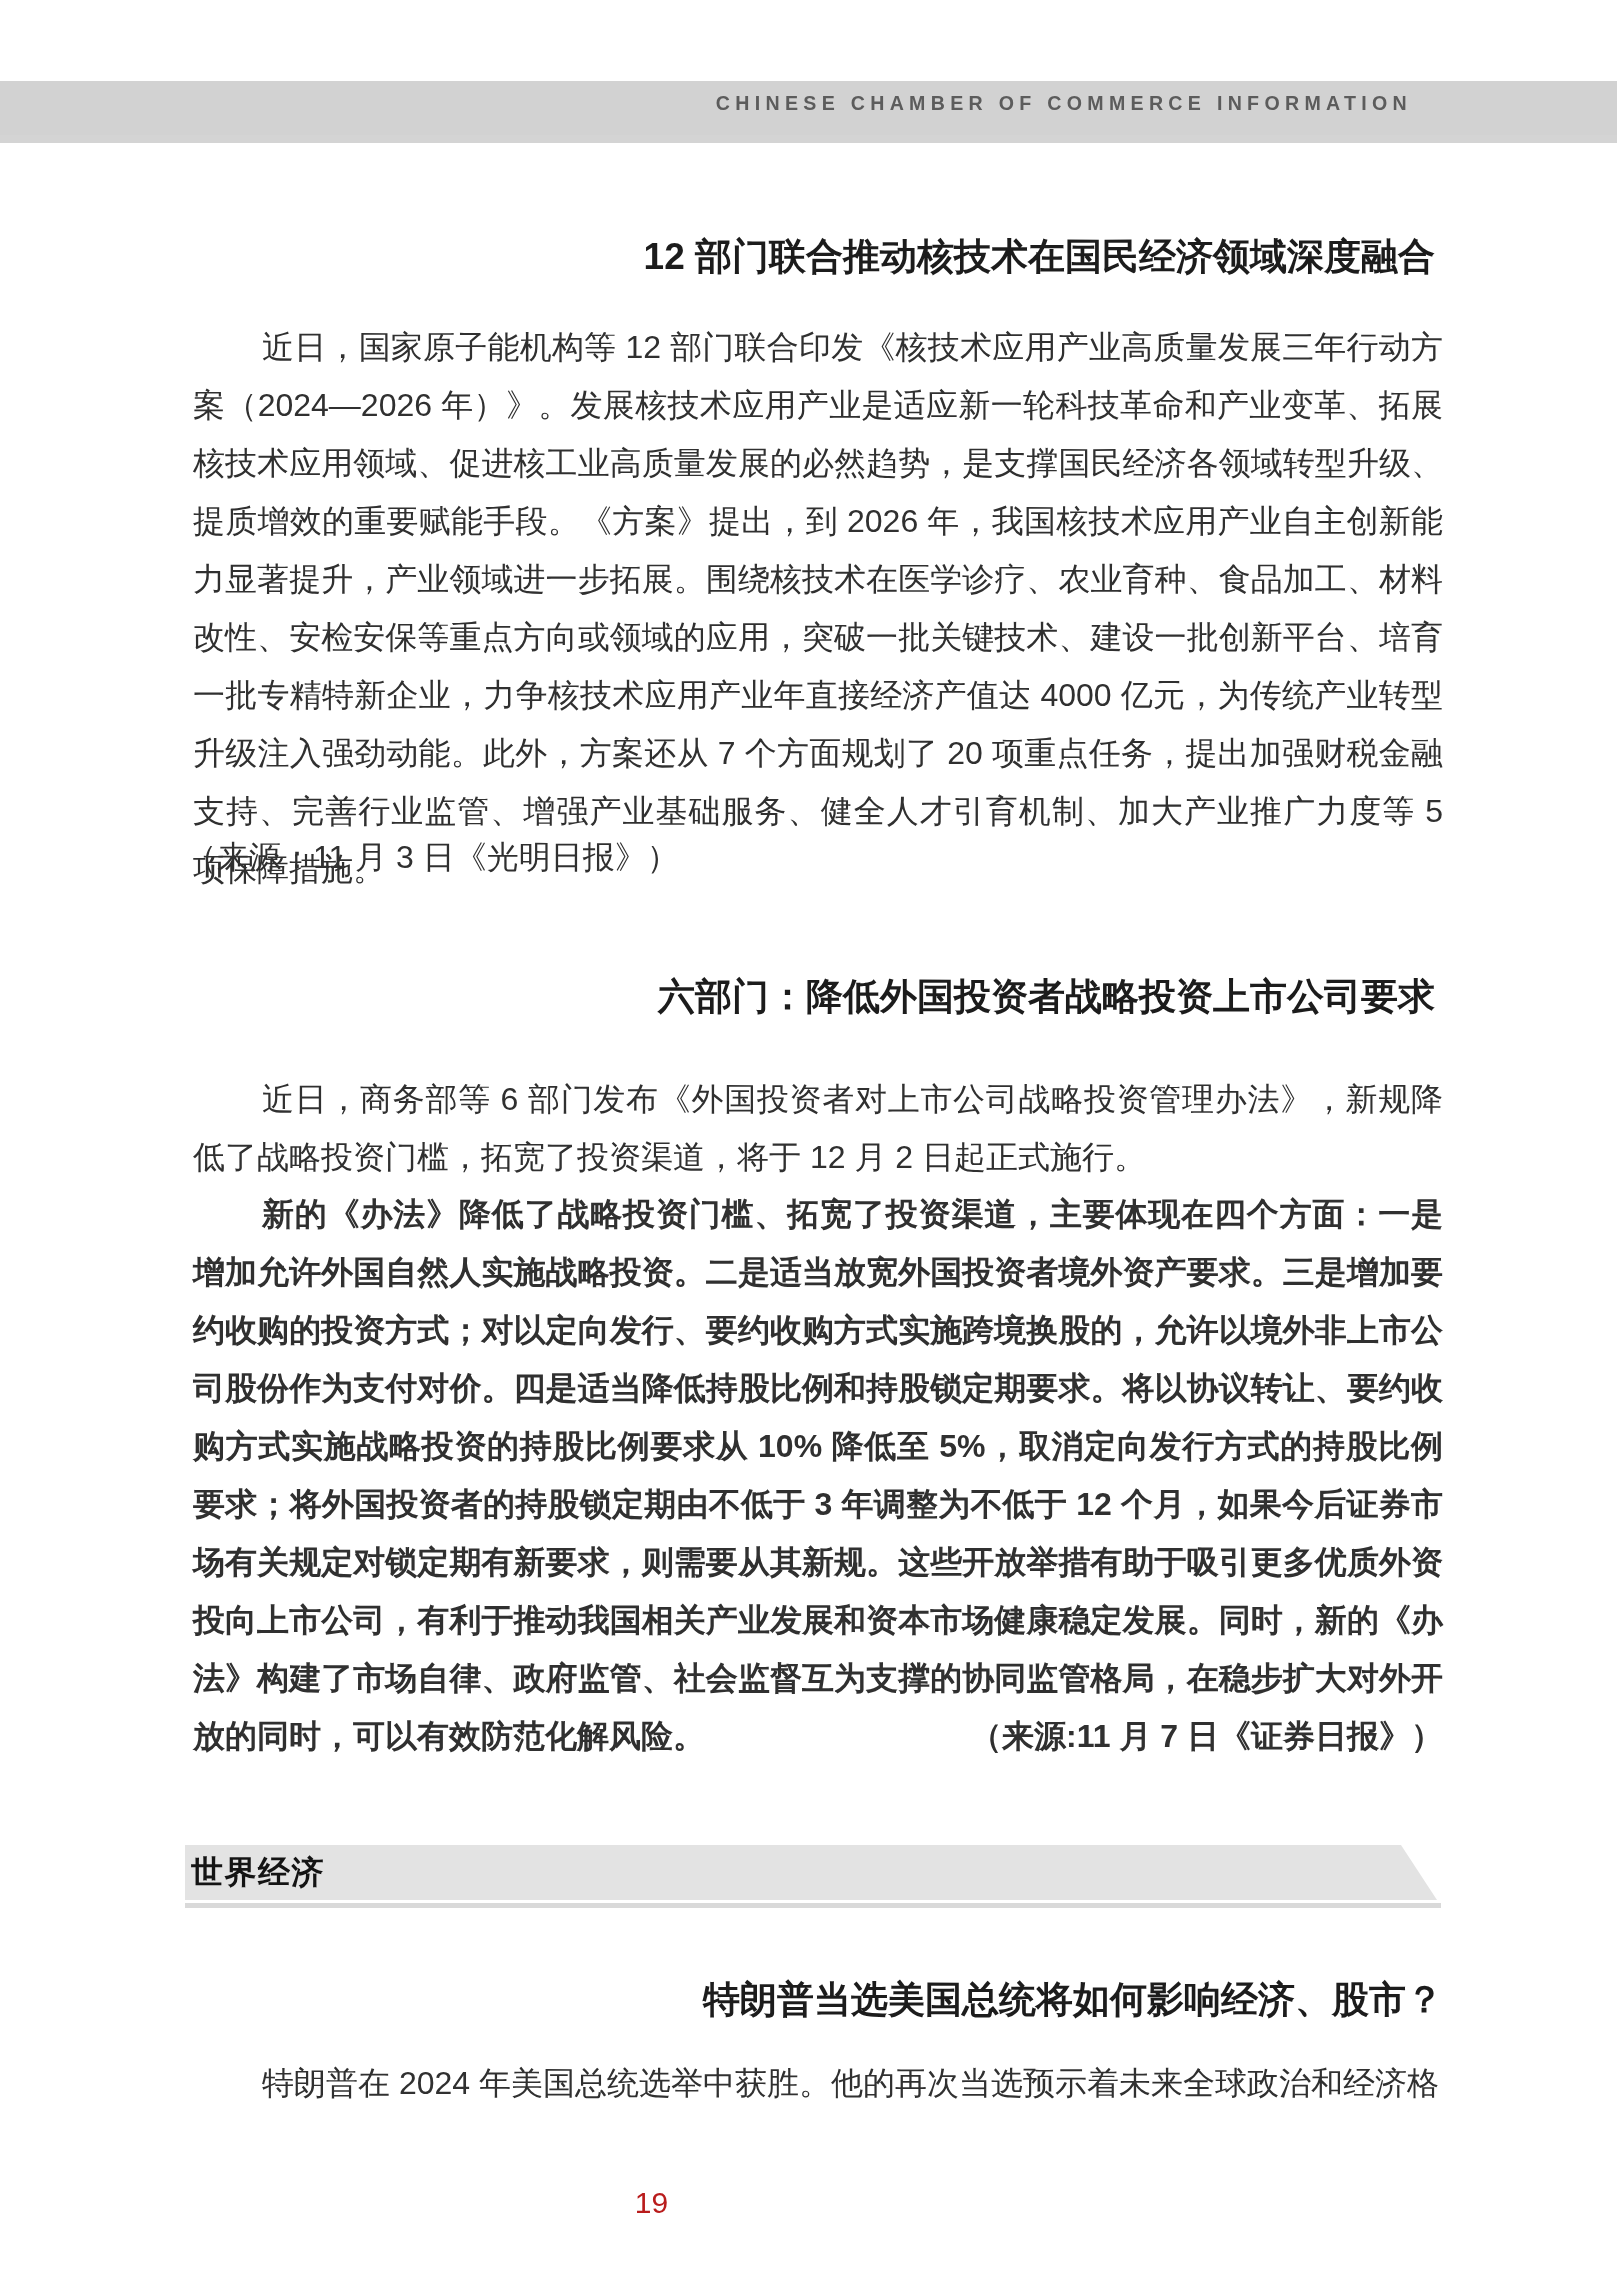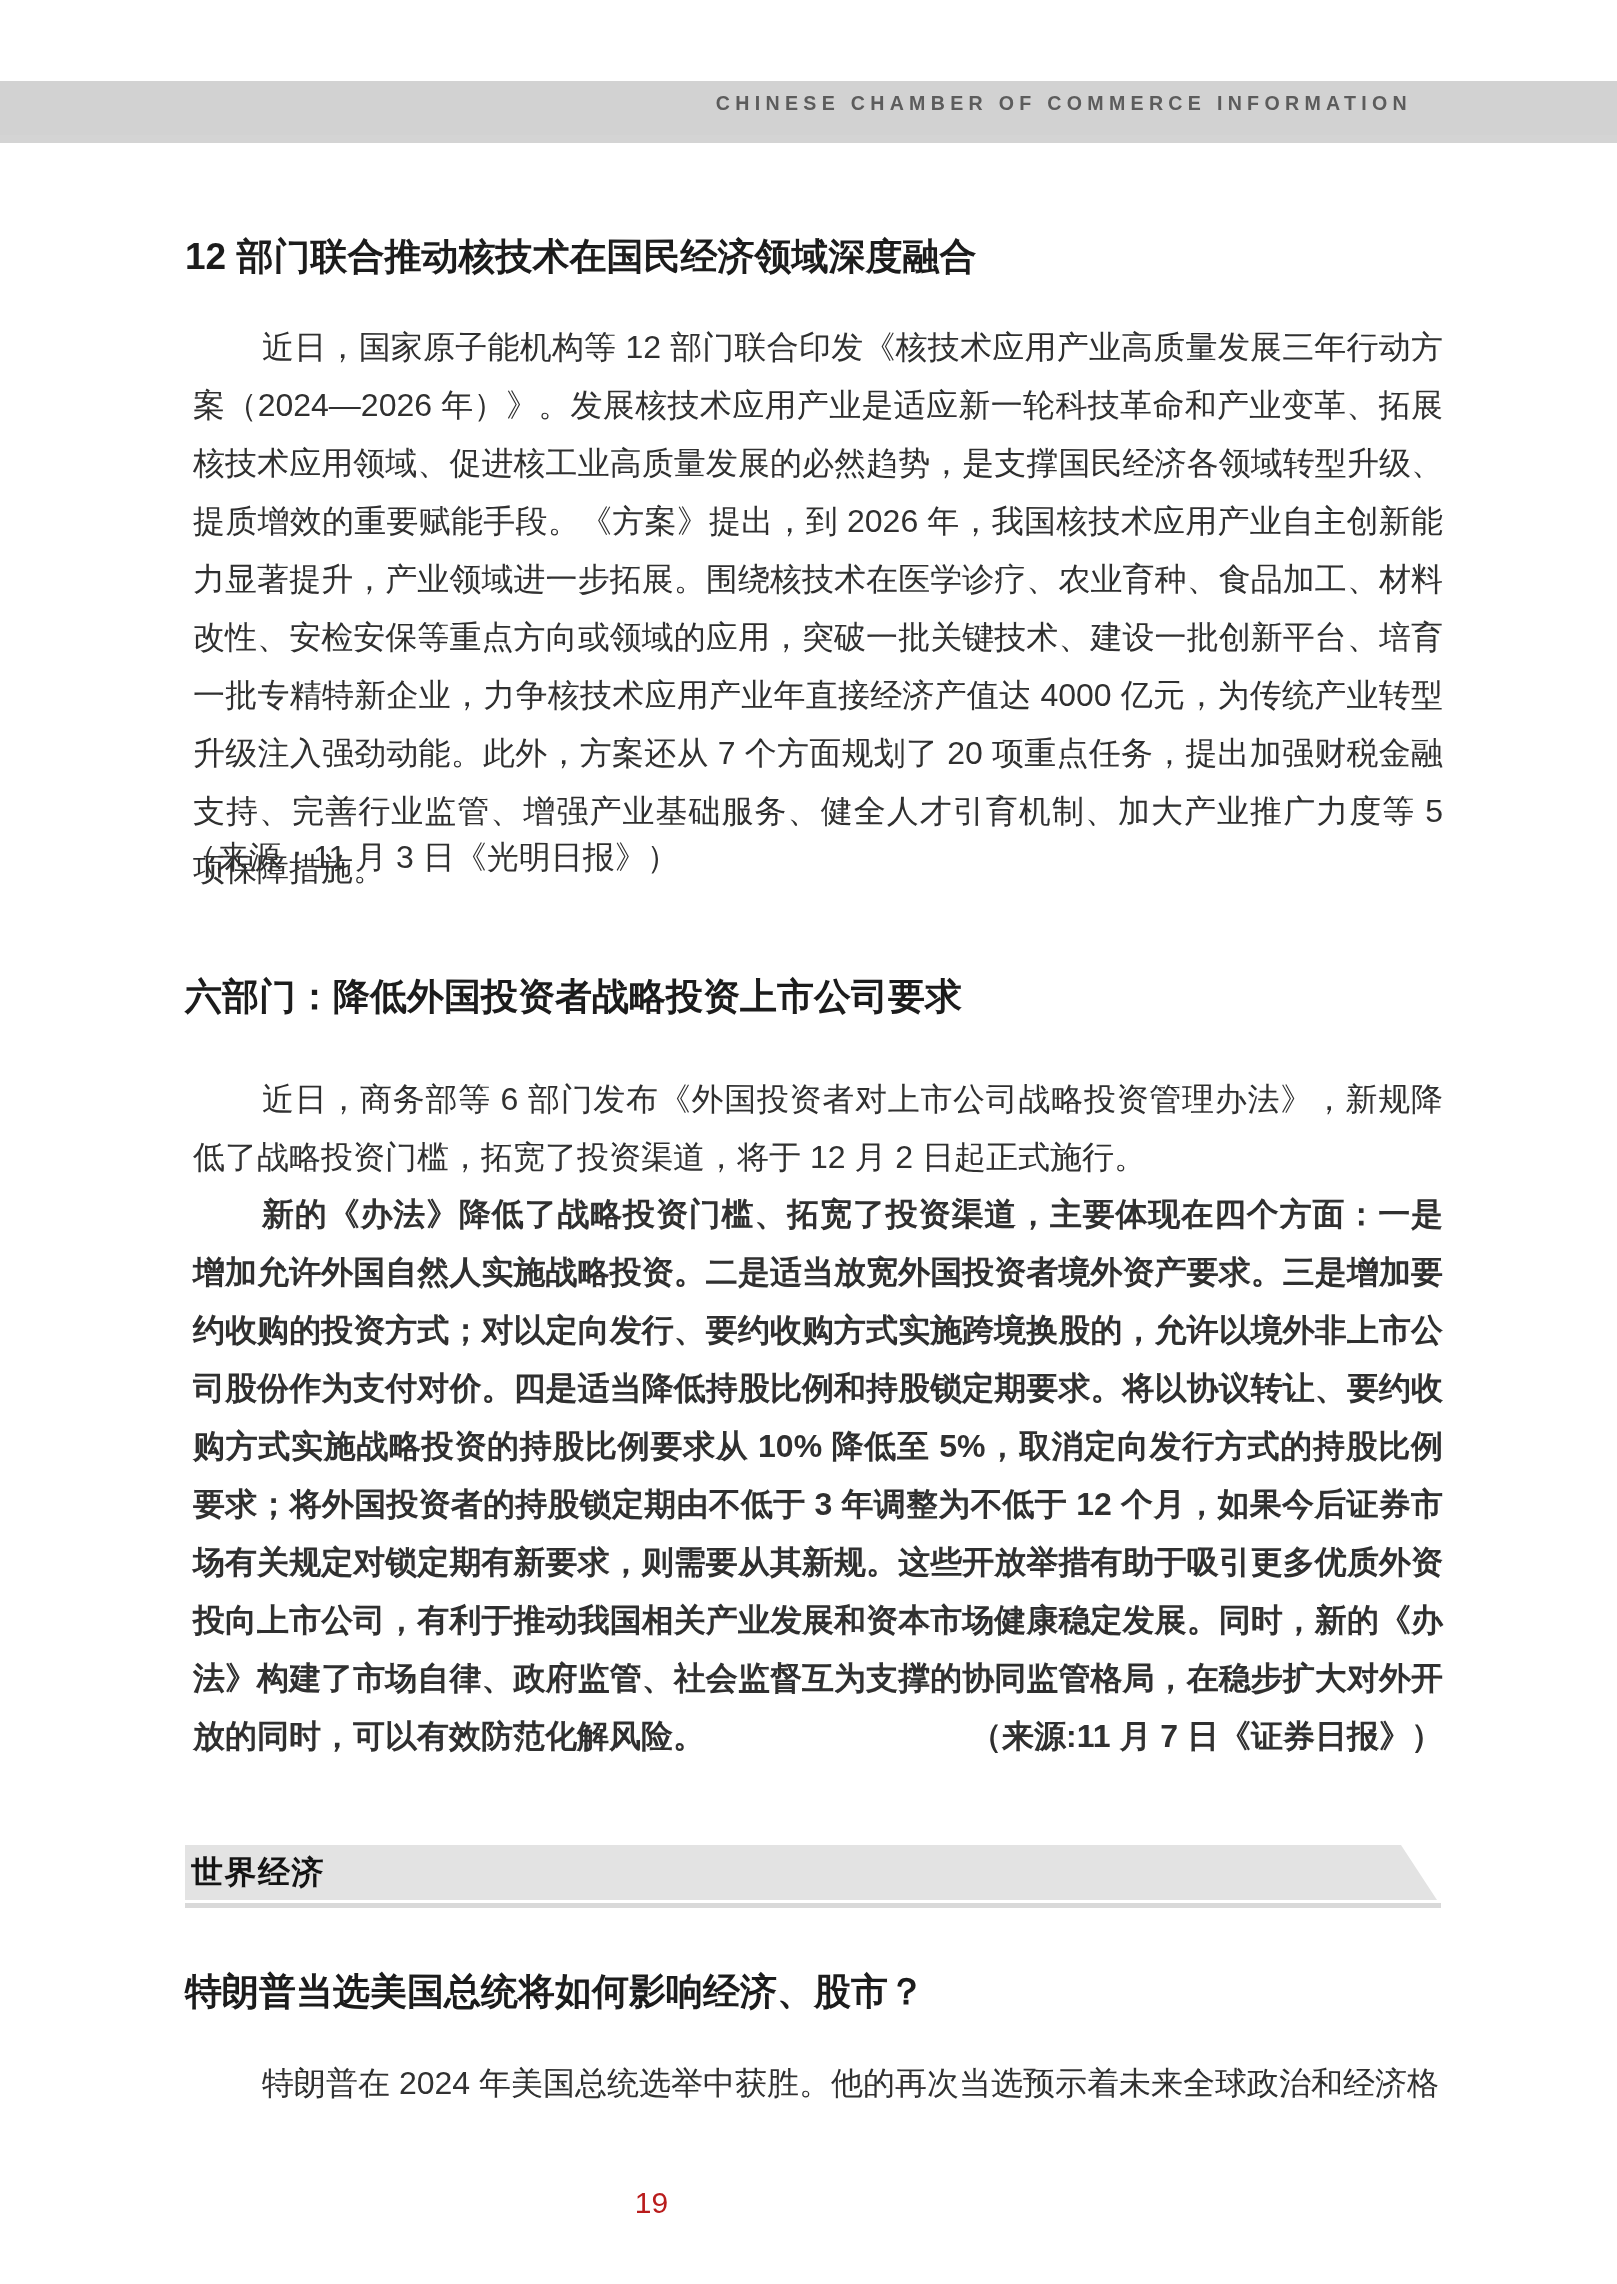--- a/index.html
+++ b/index.html
@@ -14,21 +14,21 @@
     padding-right:205px;box-sizing:border-box;
   }
   .header-bar span{
     font-size:19.6px;letter-spacing:5.3px;color:#5c5c5c;font-weight:bold;
   }
   .header-bar-thin{
     position:absolute;left:0;top:135px;width:1617px;height:8.3px;background:#d4d4d4;
   }
   
   .article-title{
-    position:absolute;left:185px;width:1250px;text-align:left;
+    position:absolute;left:185px;width:1250px;text-align:right;
     font-size:37px;font-weight:700;color:#1c1c1c;line-height:42px;
   }
   .body-para{
     position:absolute;left:185px;width:1250px;margin:8px;
     font-size:32px;line-height:58px;color:#303030;
     text-align:justify;text-justify:inter-ideograph;
   }
   .indent{text-indent:69px;}
   .source-line{
     position:absolute;left:185px;width:1250px;margin:0;
@@ -75,18 +75,18 @@
 <h2 class="article-title" style="top:976px;margin:0;">六部门：降低外国投资者战略投资上市公司要求</h2>
 
 <p class="body-para indent" style="top:1062px;">近日，商务部等 6 部门发布《外国投资者对上市公司战略投资管理办法》，新规降低了战略投资门槛，拓宽了投资渠道，将于 12 月 2 日起正式施行。</p>
 
 <p class="body-para indent rel" style="top:1177px;"><span>新的《办法》降低了战略投资门槛、拓宽了投资渠道，主要体现在四个方面：一是增加允许外国自然人实施战略投资。二是适当放宽外国投资者境外资产要求。三是增加要约收购的投资方式；对以定向发行、要约收购方式实施跨境换股的，允许以境外非上市公司股份作为支付对价。四是适当降低持股比例和持股锁定期要求。将以协议转让、要约收购方式实施战略投资的持股比例要求从 10% 降低至 5%，取消定向发行方式的持股比例要求；将外国投资者的持股锁定期由不低于 3 年调整为不低于 12 个月，如果今后证券市场有关规定对锁定期有新要求，则需要从其新规。这些开放举措有助于吸引更多优质外资投向上市公司，有利于推动我国相关产业发展和资本市场健康稳定发展。同时，新的《办法》构建了市场自律、政府监管、社会监督互为支撑的协同监管格局，在稳步扩大对外开放的同时，可以有效防范化解风险。</span><span class="source-inline">（来源:11 月 7 日《证券日报》）</span></p>
 
 <div class="section-banner"></div>
 <div class="section-banner-shadow"></div>
 <div class="section-banner-label">世界经济</div>
 
-<h2 class="article-title" style="top:1971px;margin:0;">特朗普当选美国总统将如何影响经济、股市？</h2>
+<h2 class="article-title" style="top:1971px;margin:8px;">特朗普当选美国总统将如何影响经济、股市？</h2>
 
 <p class="body-para indent" style="top:2046px;">特朗普在 2024 年美国总统选举中获胜。他的再次当选预示着未来全球政治和经济格</p>
 
 <div class="page-number">19</div>
 
 
 </body></html>

